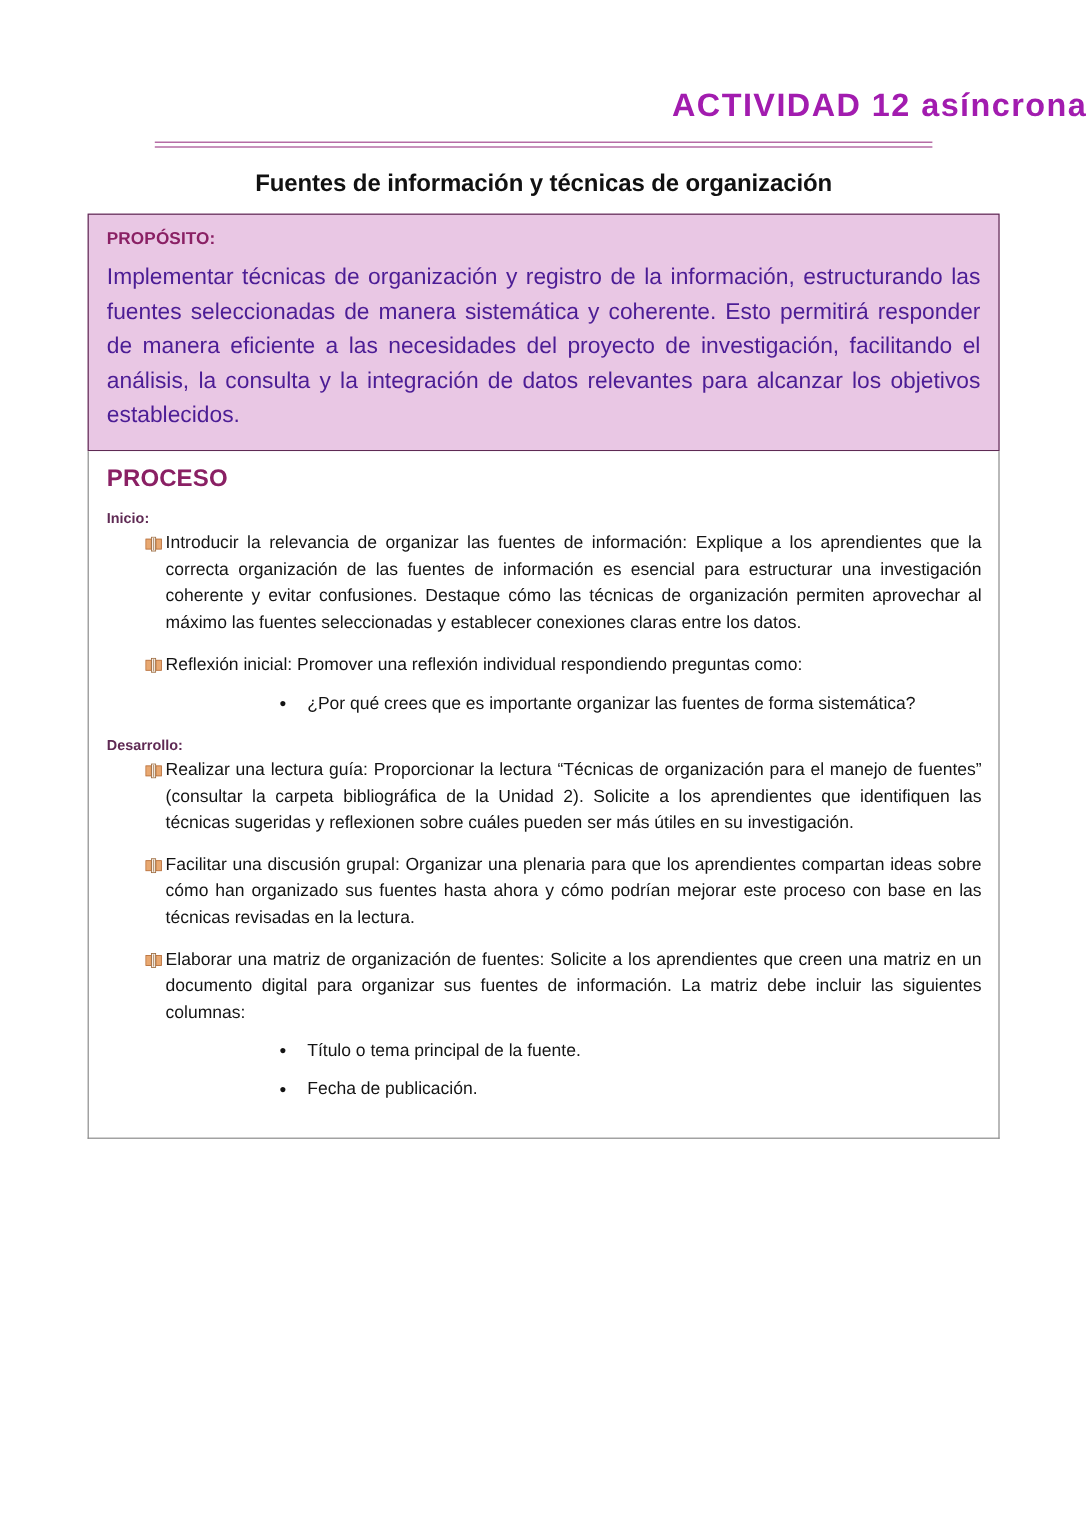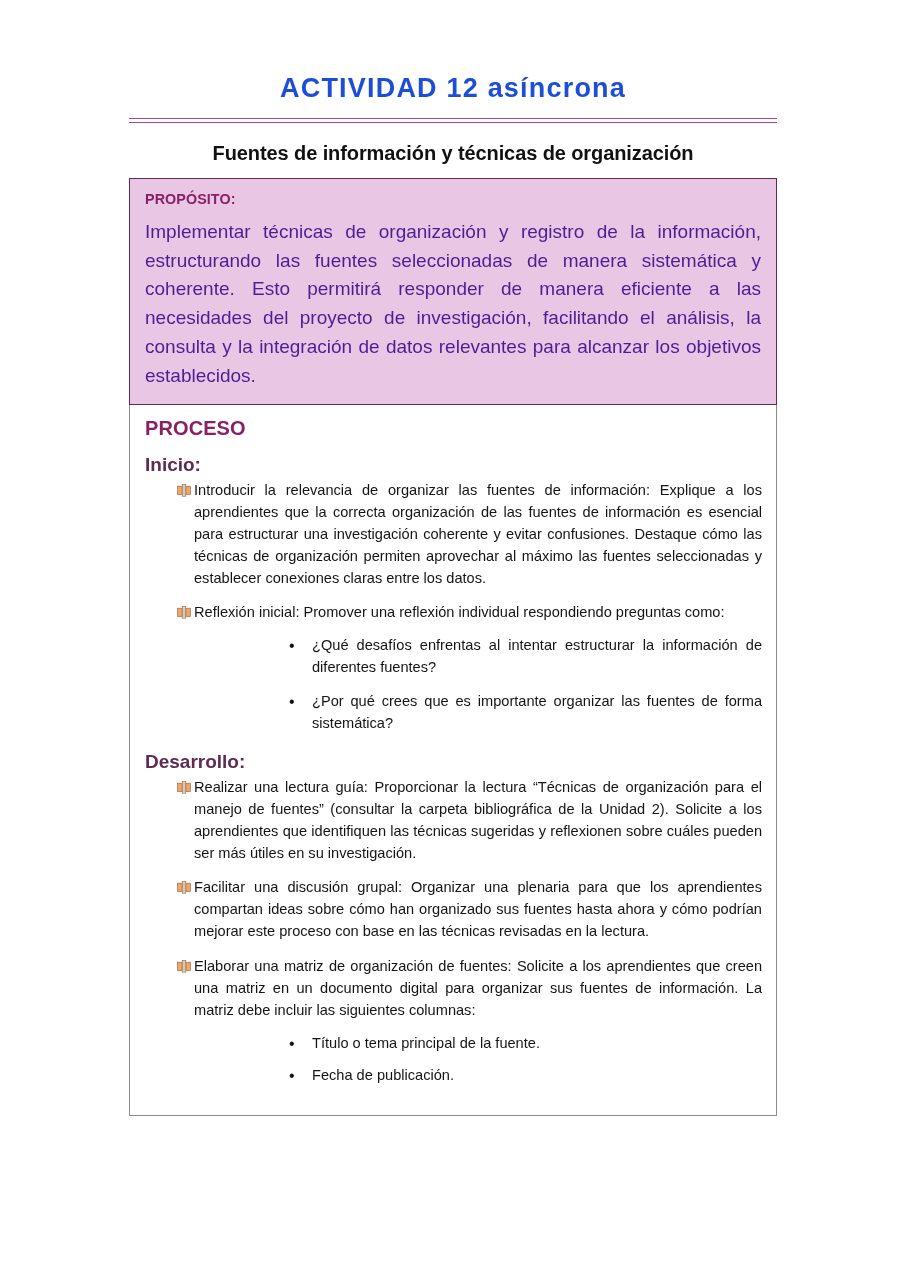--- a/index.html
+++ b/index.html
@@ -25,24 +25,25 @@
   }
 
   
   .title-wrap {
     padding-top: 74px;
     text-align: center;
   }
   .doc-title {
     font-size: 27px;
     font-weight: bold;
-    color: #1d4ed8;
+    color: #a21caf;
     letter-spacing: 1.2px;
     line-height: 1.1;
     margin: 0;
+    text-align: right;
   }
 
   .title-rule {
     width: 648px;
     margin: 14px auto 0 auto;
     height: 5px;
     border-top: 1.6px solid #a3498f;
     border-bottom: 1.6px solid #a3498f;
   }
 
@@ -51,21 +52,21 @@
     font-size: 20px;
     font-weight: bold;
     color: #111111;
     margin: 19px auto 0 auto;
     width: 648px;
     letter-spacing: -0.1px;
   }
 
   
   .table {
-    width: 648px;
+    width: 760px;
     margin: 13px auto 0 auto;
   }
 
   .purpose-box {
     background: #e9c7e4;
     border: 1.4px solid #5f2a54;
     padding: 12px 15px 13px 15px;
   }
   .purpose-label {
     font-size: 14.3px;
@@ -90,21 +91,21 @@
 
   .process-label {
     font-size: 20px;
     font-weight: bold;
     color: #8a2064;
     margin-bottom: 14px;
     letter-spacing: 0.1px;
   }
 
   .phase-label {
-    font-size: 19px;
+    font-size: 12px;
     font-weight: bold;
     color: #5f2a54;
     margin: 0 0 4px 0;
   }
   .phase-label.desarrollo { margin-top: 0; }
 
   
   .icon-list { margin: 0; padding: 0; list-style: none; }
   .icon-item {
     position: relative;
@@ -188,21 +189,20 @@
         <li class="icon-item">
           <svg class="book-icon" viewBox="0 0 14 13" xmlns="http://www.w3.org/2000/svg">
             <rect x="0.5" y="2.2" width="4.6" height="8.4" fill="#e8a871" stroke="#b56a34" stroke-width="0.7"></rect>
             <rect x="8.9" y="2.2" width="4.6" height="8.4" fill="#e8a871" stroke="#b56a34" stroke-width="0.7"></rect>
             <rect x="5.3" y="0.6" width="3.4" height="11.6" fill="#f6eee6" stroke="#9c6b3f" stroke-width="0.7"></rect>
             <line x1="7" y1="1.4" x2="7" y2="11.4" stroke="#9c6b3f" stroke-width="0.6"></line>
           </svg>
           <span>Reflexión inicial: Promover una reflexión individual respondiendo preguntas como:</span>
 
           <ul class="dot-list">
-            <li class="dot-item">¿Qué desafíos enfrentas al intentar estructurar la información de diferentes fuentes?</li>
             <li class="dot-item">¿Por qué crees que es importante organizar las fuentes de forma sistemática?</li>
           </ul>
         </li>
       </ul>
 
       <div class="phase-label desarrollo">Desarrollo:</div>
 
       <ul class="icon-list">
         <li class="icon-item">
           <svg class="book-icon" viewBox="0 0 14 13" xmlns="http://www.w3.org/2000/svg">

